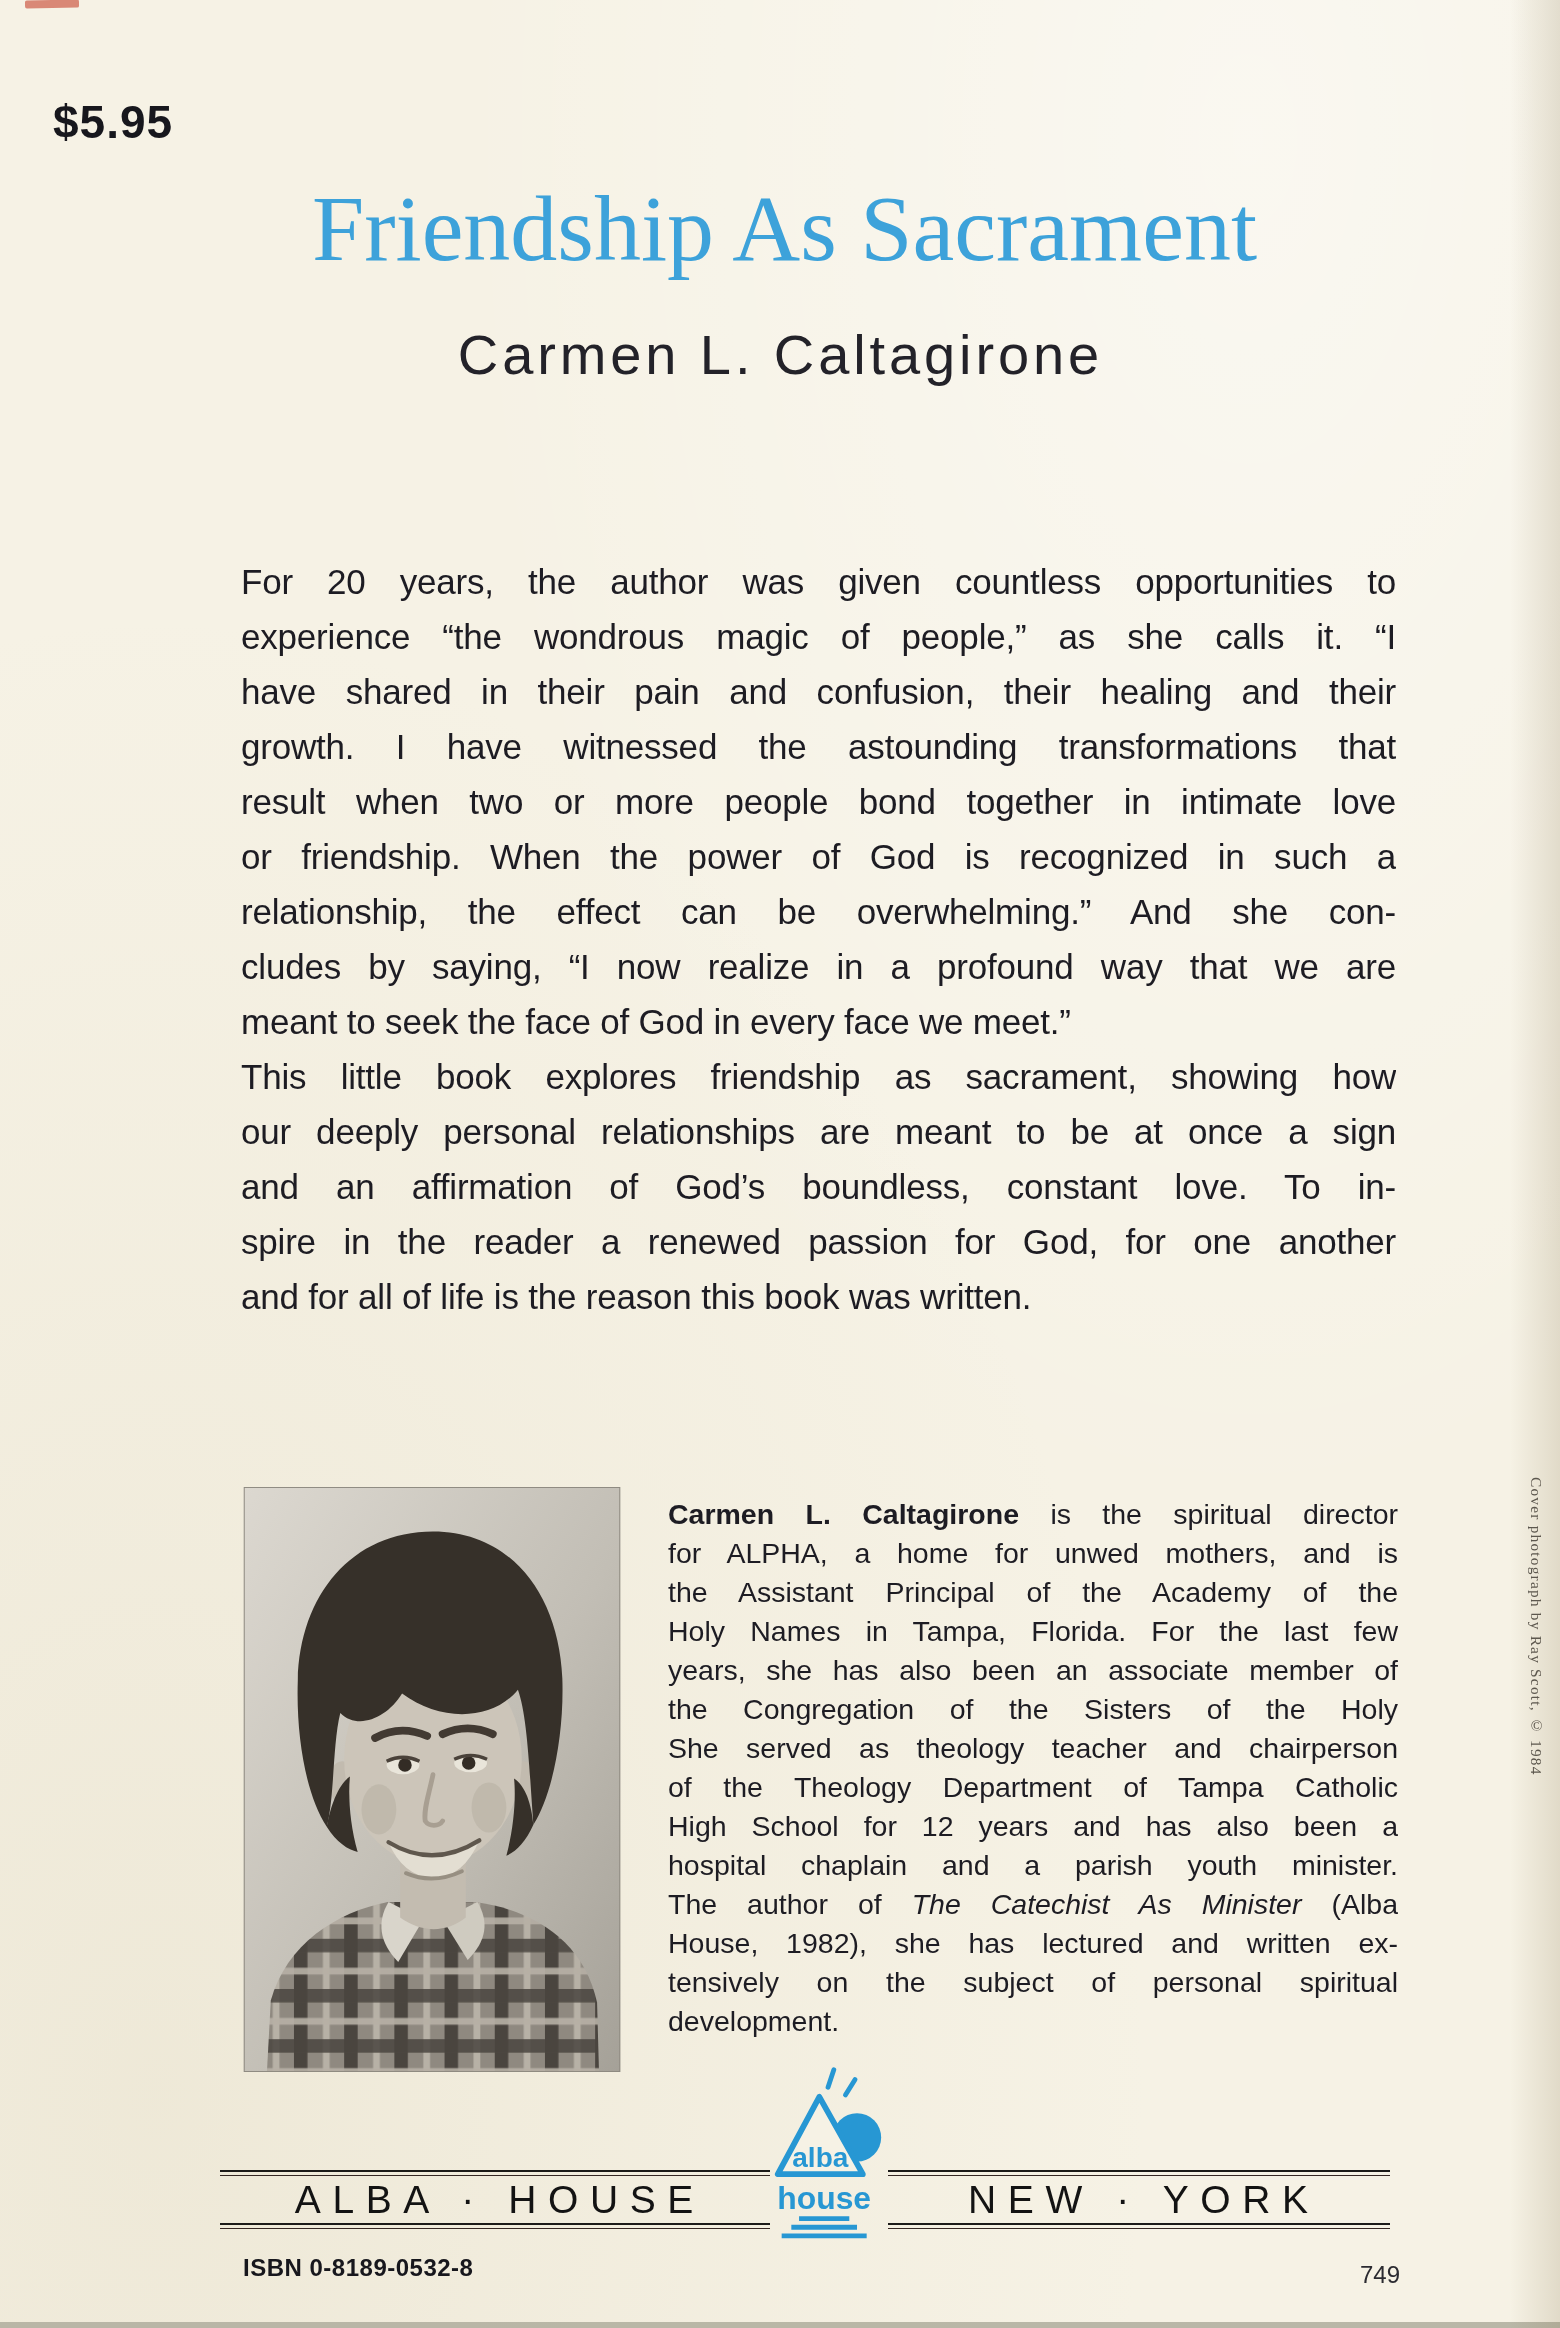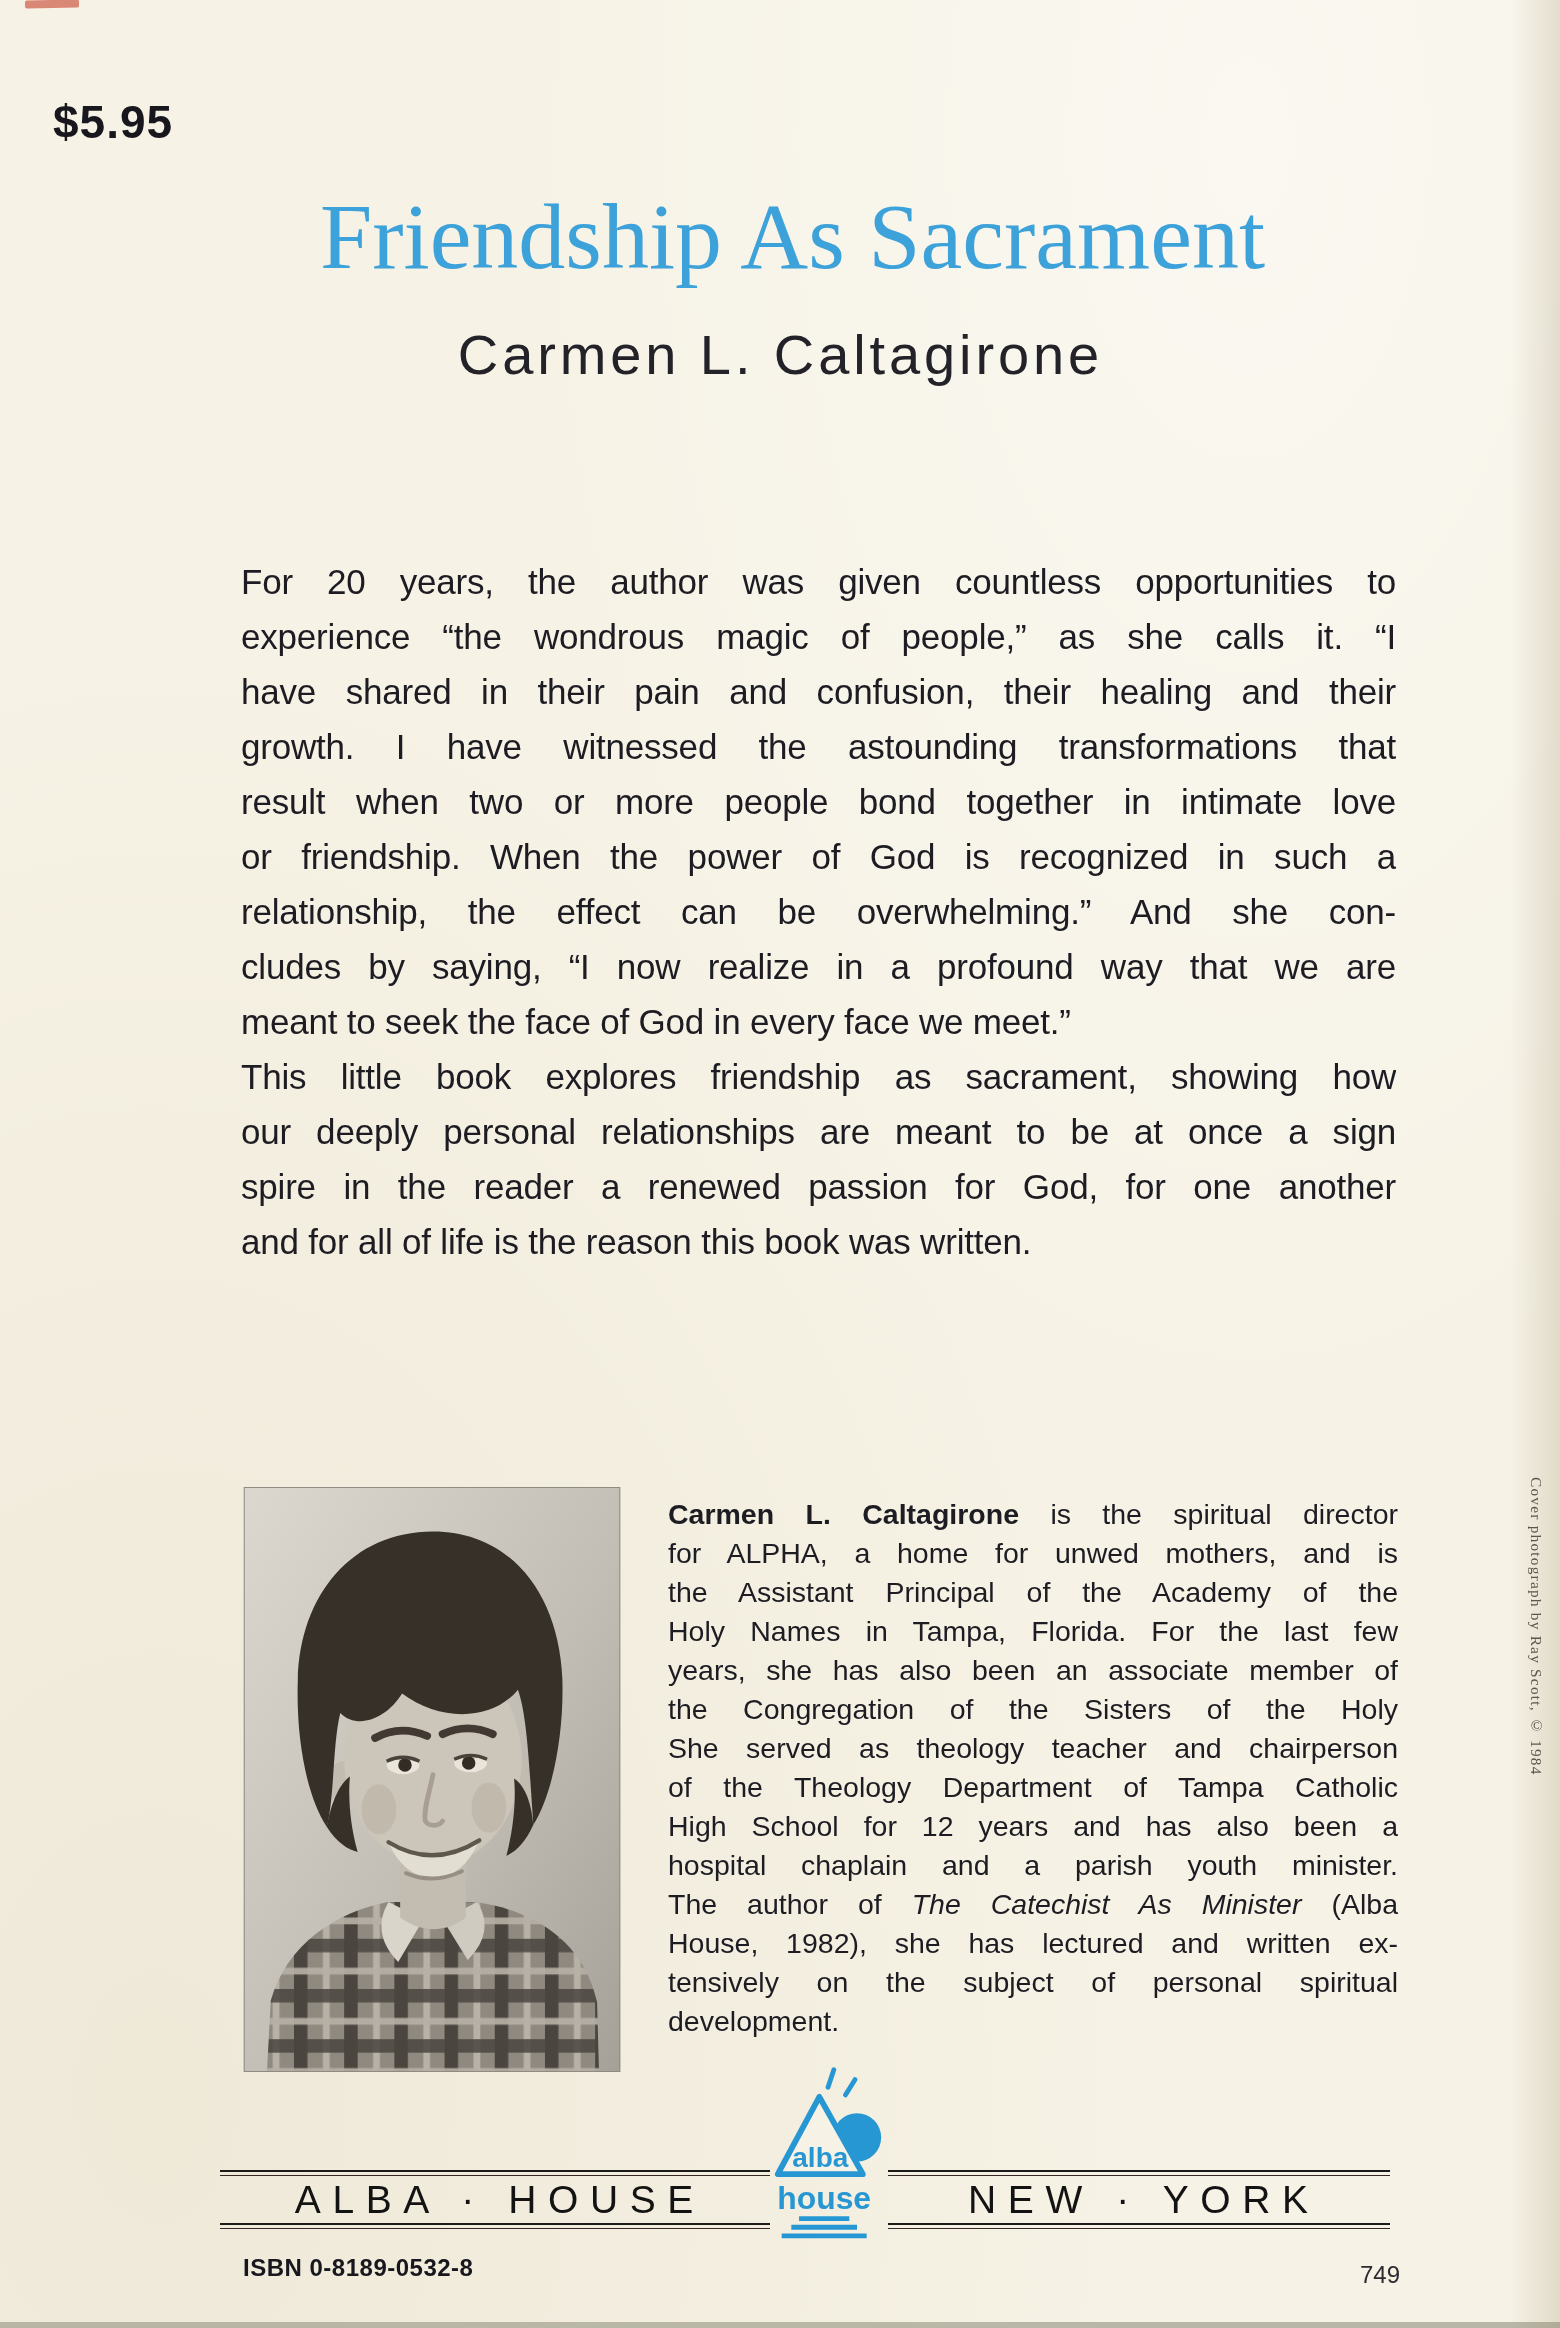--- a/index.html
+++ b/index.html
@@ -17,21 +17,21 @@
       var(--background);
     font-family:"Liberation Sans",sans-serif;color:var(--ink);
   }
   .page::after{content:"";position:absolute;top:0;right:0;width:50px;height:100%;
     background:linear-gradient(to right, rgba(140,122,84,0), rgba(140,122,84,.20));pointer-events:none;}
   .redmark{position:absolute;left:25px;top:0;width:54px;height:7.7px;background:#c94f3a;opacity:.65;border-radius:1.9px;transform:rotate(-1deg);}
   .bstrip{position:absolute;left:0;bottom:0;width:100%;height:6.8px;background:#b2b0a0;opacity:.9;}
 
   .price{position:absolute;left:53px;top:95px;font-size:46px;font-weight:bold;letter-spacing:1px;color:#17171d;}
   .title{
-    position:absolute;left:121px;top:170px;width:1319px;margin:12px;text-align:center;
+    position:absolute;left:121px;top:170px;width:1319px;margin:4px;text-align:center;
     font-family:"Liberation Serif",serif;font-weight:400;font-size:94px;line-height:1.15;
     color:var(--title-blue);letter-spacing:0px;
   }
   .author{
     position:absolute;left:121px;top:322px;width:1319px;text-align:center;
     font-size:56px;letter-spacing:3.9px;color:#232229;
   }
 
   .synopsis{position:absolute;left:241px;top:554px;width:1155px;}
   .para{font-size:35px;line-height:55px;letter-spacing:-0.2px;color:var(--ink);}
@@ -97,20 +97,21 @@
         <div class="tline">growth. I have witnessed the astounding transformations that</div>
         <div class="tline">result when two or more people bond together in intimate love</div>
         <div class="tline">or friendship. When the power of God is recognized in such a</div>
         <div class="tline">relationship, the effect can be overwhelming.” And she con-</div>
         <div class="tline">cludes by saying, “I now realize in a profound way that we are</div>
         <div class="tline last">meant to seek the face of God in every face we meet.”</div>
       </div>
     <div class="para">
         <div class="tline">This little book explores friendship as sacrament, showing how</div>
         <div class="tline">our deeply personal relationships are meant to be at once a sign</div>
+        <div class="tline">and an affirmation of God’s boundless, constant love. To in-</div>
         <div class="tline">spire in the reader a renewed passion for God, for one another</div>
         <div class="tline last">and for all of life is the reason this book was written.</div>
       </div>
   </div>
 
   <svg class="photo" viewBox="0 0 390 606" xmlns="http://www.w3.org/2000/svg" aria-hidden="true">
     <defs>
       <linearGradient id="pbg" x1="0" y1="0" x2="1" y2="1">
         <stop offset="0" stop-color="#dcd8d0"></stop>
         <stop offset="0.55" stop-color="#c2beb5"></stop>

